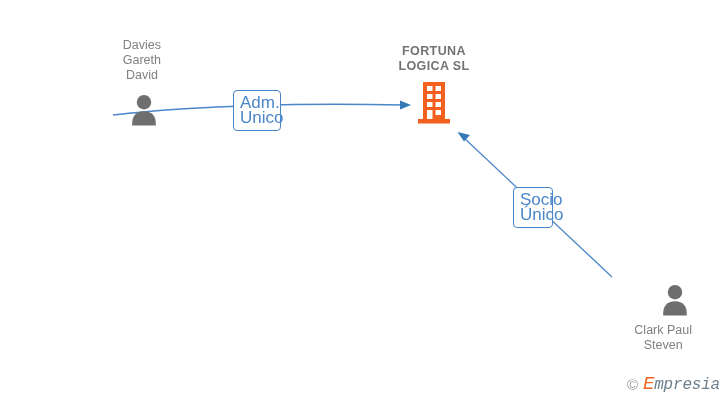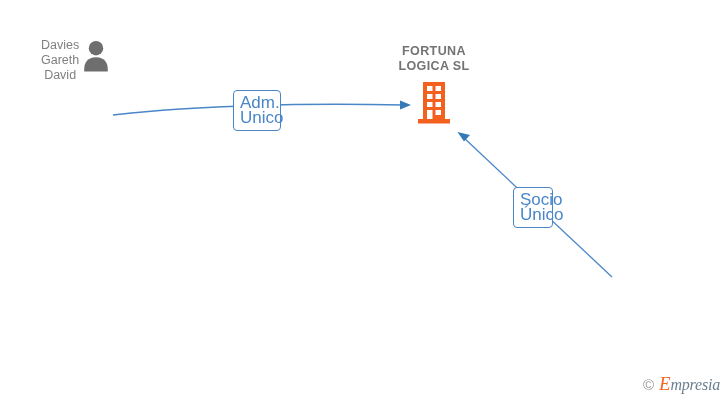--- a/index.html
+++ b/index.html
@@ -22,22 +22,22 @@
     left: 0;
     top: 0;
     width: 728px;
     height: 400px;
   }
 
   
   .person-node {
     position: absolute;
     display: flex;
-    flex-direction: row;
-    align-items: flex-start;
+    flex-direction: column;
+    align-items: flex-end;
     width: 120px;
   }
   .person-label {
     color: #808080;
     font-size: 12.5px;
     line-height: 15px;
     text-align: center;
     white-space: pre-line;
   }
   .person-icon {
@@ -119,21 +119,21 @@
     display: flex;
     align-items: center;
     gap: 5px;
   }
   #watermark .copy-mark {
     color: #9a9a9a;
     font-size: 15px;
     line-height: 15px;
   }
   #watermark .brand {
-    font-family: Liberation Serif, serif;
+    font-family: Liberation Mono, monospace;
     font-style: italic;
     font-size: 16px;
     line-height: 16px;
     color: #6b7f8e;
     letter-spacing: -0.2px;
   }
   #watermark .brand .brand-initial {
     color: #f26522;
     font-size: 19px;
   }
@@ -176,20 +176,28 @@
       <rect x="11" y="12" width="5.5" height="5" fill="#ffffff"></rect>
       <rect x="19.5" y="12" width="5.5" height="5" fill="#ffffff"></rect>
       <rect x="11" y="20" width="5.5" height="5" fill="#ffffff"></rect>
       <rect x="19.5" y="20" width="5.5" height="5" fill="#ffffff"></rect>
 
       <rect x="11" y="28" width="5.5" height="9" fill="#ffffff"></rect>
       <rect x="19.5" y="28" width="5.5" height="5" fill="#ffffff"></rect>
     </svg>
   </div>
 
+  <div id="node-person-right" class="person-node">
+    <svg class="person-icon" width="34" height="34" viewBox="0 0 34 34" xmlns="http://www.w3.org/2000/svg">
+      <circle cx="17" cy="10.2" r="7.2" fill="#6e6e6e"></circle>
+      <path d="M17 19.2 C 8.8 19.2, 5.2 24.2, 5.2 31.2 L 5.2 33.6 L 28.8 33.6 L 28.8 31.2 C 28.8 24.2, 25.2 19.2, 17 19.2 Z" fill="#6e6e6e"></path>
+    </svg>
+    <div class="person-label">Clark Paul
+Steven</div>
+  </div>
 
   <div id="relation-adm" class="relation-box">Adm.
 Unico</div>
 
   <div id="relation-socio" class="relation-box">Socio
 Único</div>
 
   <div id="watermark">
     <span class="copy-mark">©</span>
     <span class="brand"><span class="brand-initial">E</span><span>mpresia</span></span>

